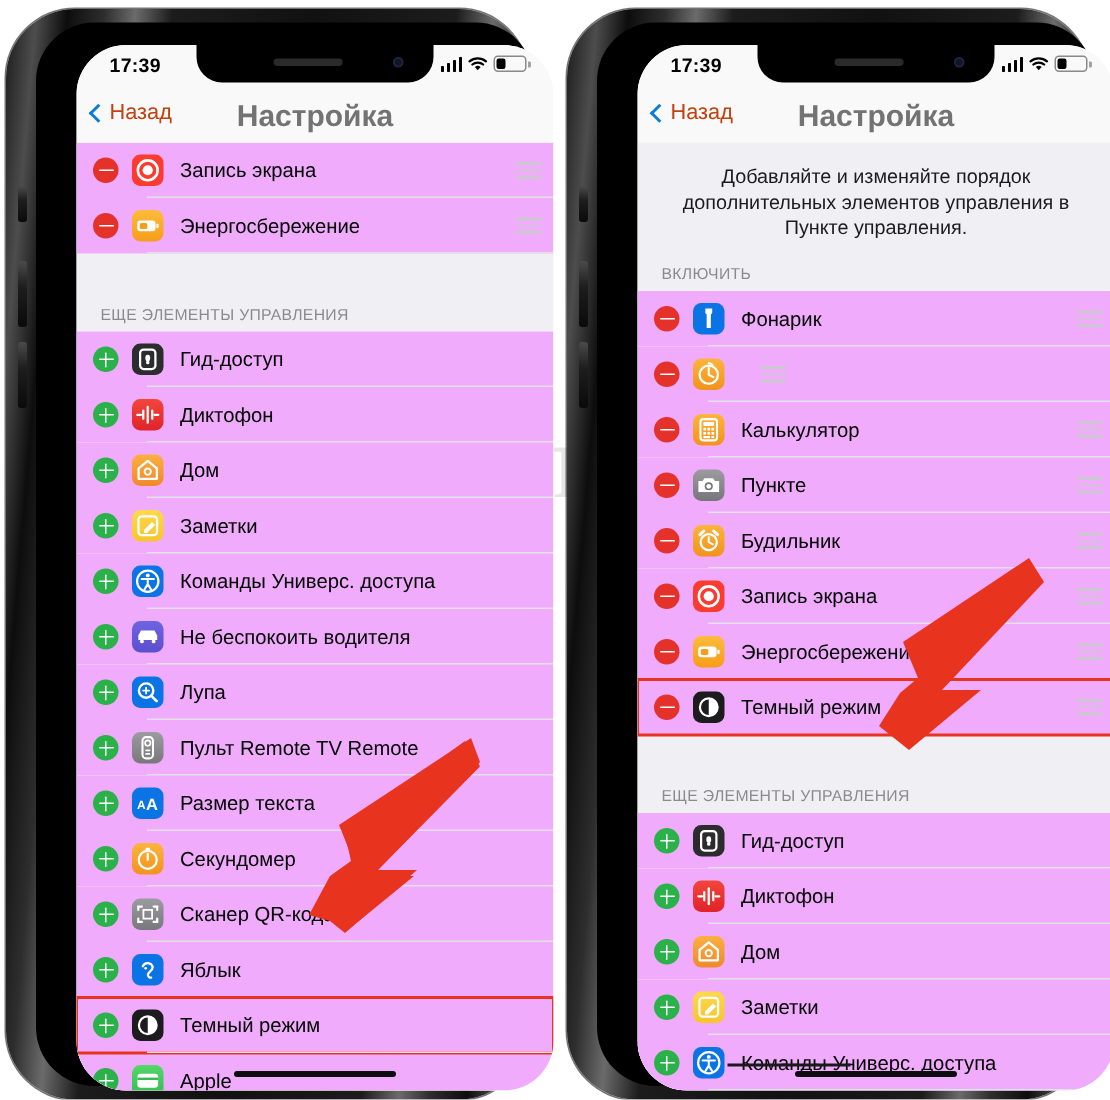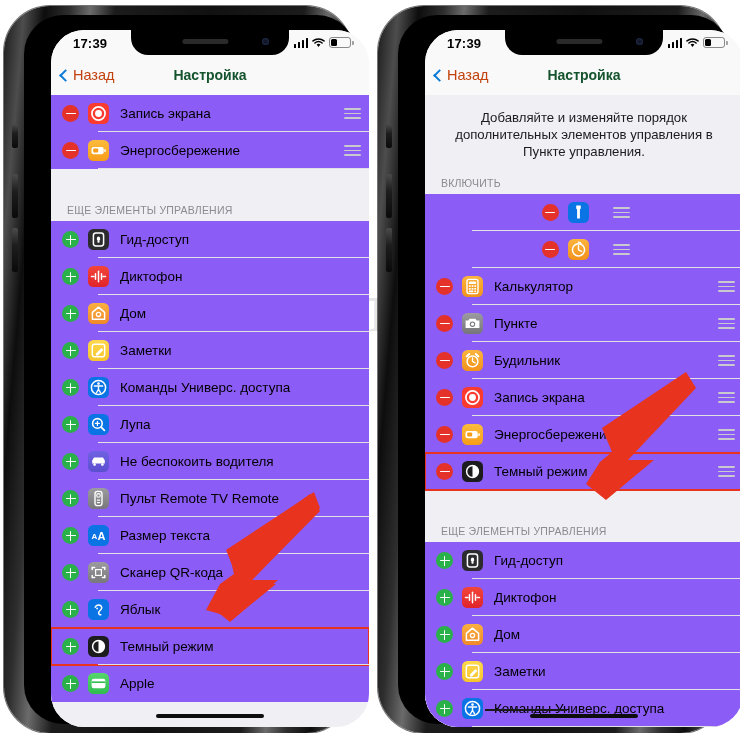--- a/index.html
+++ b/index.html
@@ -167,21 +167,21 @@
   .chev {
     width: 9px; height: 9px;
     border-left: 2.4px solid #0a7bd8;
     border-bottom: 2.4px solid #0a7bd8;
     transform: rotate(45deg);
     margin-right: 1px;
   }
   .nav-title {
     position: absolute; left: 0; right: 0; top: 9px;
     text-align: center;
-    font-size: 14px; font-weight: 700; color: #14532d;
+    font-size: 20px; font-weight: 700; color: #737373;
   }
 
   
   .content {
     position: absolute;
     top: 65px; left: 0; right: 0; bottom: 0;
     background: #efeff4;
     overflow: hidden;
   }
 
@@ -205,22 +205,21 @@
   }
   .gap { height: 22px; background: #efeff4; }
 
   .group { background: #ffffff; }
 
   .row {
     position: relative;
     display: flex; align-items: center;
     height: 37px;
     padding-left: 11px;
-    background: #8b5cf6;
-    justify-content: center;
+    background: #f0abfc;
   }
   .row::after {
     content: "";
     position: absolute; left: 47px; right: 0; bottom: 0;
     height: 1px; background: #e2e2e6;
   }
   .row.last::after { display: none; }
 
   .toggle-btn {
     width: 17px; height: 17px; min-width: 17px;
@@ -454,42 +453,42 @@
                       <path d="M6.4 9 H14.6 M10.5 9 V12.4 M10.5 12.4 L8.3 16 M10.5 12.4 L12.7 16" stroke="#fff" stroke-width="1.4" stroke-linecap="round" fill="none"></path>
                     </svg>
                   </div>
                   <div class="row-label">Команды Универс. доступа</div>
                 </div>
                 <div class="row">
                   <div class="toggle-btn plus">
                     <span class="bar-h"></span>
                     <span class="bar-v"></span>
                   </div>
+                  <div class="app-icon" style="background:linear-gradient(180deg,#6f62e3,#5b4fd0)">
+                    <svg width="21" height="21" viewBox="0 0 21 21">
+                      <path d="M4.2 12.6 V9.6 L6 6.4 H15 L16.8 9.6 V12.6 Z" fill="#fff"></path>
+                      <circle cx="6.6" cy="13.6" r="1.3" fill="#fff"></circle>
+                      <circle cx="14.4" cy="13.6" r="1.3" fill="#fff"></circle>
+                    </svg>
+                  </div>
+                  <div class="row-label">Не беспокоить водителя</div>
+                </div>
+                <div class="row">
+                  <div class="toggle-btn plus">
+                    <span class="bar-h"></span>
+                    <span class="bar-v"></span>
+                  </div>
                   <div class="app-icon" style="background:#0b74e5">
                     <svg width="21" height="21" viewBox="0 0 21 21">
                       <circle cx="9.4" cy="9.4" r="4.8" fill="none" stroke="#fff" stroke-width="1.6"></circle>
                       <path d="M13.1 13.1 L16.4 16.4" stroke="#fff" stroke-width="1.8" stroke-linecap="round"></path>
                       <path d="M7.4 9.4 H11.4 M9.4 7.4 V11.4" stroke="#fff" stroke-width="1.2" stroke-linecap="round"></path>
                     </svg>
                   </div>
                   <div class="row-label">Лупа</div>
-                </div>
-                <div class="row">
-                  <div class="toggle-btn plus">
-                    <span class="bar-h"></span>
-                    <span class="bar-v"></span>
-                  </div>
-                  <div class="app-icon" style="background:linear-gradient(180deg,#6f62e3,#5b4fd0)">
-                    <svg width="21" height="21" viewBox="0 0 21 21">
-                      <path d="M4.2 12.6 V9.6 L6 6.4 H15 L16.8 9.6 V12.6 Z" fill="#fff"></path>
-                      <circle cx="6.6" cy="13.6" r="1.3" fill="#fff"></circle>
-                      <circle cx="14.4" cy="13.6" r="1.3" fill="#fff"></circle>
-                    </svg>
-                  </div>
-                  <div class="row-label">Не беспокоить водителя</div>
                 </div>
                 <div class="row">
                   <div class="toggle-btn plus">
                     <span class="bar-h"></span>
                     <span class="bar-v"></span>
                   </div>
                   <div class="app-icon" style="background:linear-gradient(180deg,#9b9ba0,#77777c)">
                     <svg width="21" height="21" viewBox="0 0 21 21">
                       <rect x="7" y="3.4" width="7" height="14.2" rx="2.4" fill="none" stroke="#fff" stroke-width="1.4"></rect>
                       <circle cx="10.5" cy="7.4" r="1.8" fill="none" stroke="#fff" stroke-width="1.1"></circle>
@@ -504,20 +503,34 @@
                     <span class="bar-h"></span>
                     <span class="bar-v"></span>
                   </div>
                   <div class="app-icon" style="background:#0b74e5">
                     <svg width="21" height="21" viewBox="0 0 21 21">
                       <text x="3.4" y="14.4" font-family="Liberation Sans, sans-serif" font-size="8" font-weight="700" fill="#fff">A</text>
                       <text x="9.4" y="14.8" font-family="Liberation Sans, sans-serif" font-size="11" font-weight="700" fill="#fff">A</text>
                     </svg>
                   </div>
                   <div class="row-label">Размер текста</div>
+                </div>
+                <div class="row">
+                  <div class="toggle-btn plus">
+                    <span class="bar-h"></span>
+                    <span class="bar-v"></span>
+                  </div>
+                  <div class="app-icon" style="background:linear-gradient(180deg,#fcb43c,#f2921c)">
+                    <svg width="21" height="21" viewBox="0 0 21 21">
+                      <circle cx="10.5" cy="11.2" r="6" fill="none" stroke="#fff" stroke-width="1.5"></circle>
+                      <path d="M10.5 11.2 V7.2" stroke="#fff" stroke-width="1.5" stroke-linecap="round"></path>
+                      <rect x="9" y="3.1" width="3" height="1.8" rx="0.7" fill="#fff"></rect>
+                    </svg>
+                  </div>
+                  <div class="row-label">Секундомер</div>
                 </div>
                 <div class="row">
                   <div class="toggle-btn plus">
                     <span class="bar-h"></span>
                     <span class="bar-v"></span>
                   </div>
                   <div class="app-icon" style="background:linear-gradient(180deg,#9b9ba0,#77777c)">
                     <svg width="21" height="21" viewBox="0 0 21 21">
                       <g stroke="#fff" stroke-width="1.5" fill="none" stroke-linecap="round">
                         <path d="M4.2 7.6 V5.4 H6.6"></path>
@@ -623,20 +636,21 @@
               <div class="group">
                 <div class="row">
                   <div class="toggle-btn minus">
                     <span class="bar-h"></span>
                   </div>
                   <div class="app-icon" style="background:#0b74e5">
                     <svg width="21" height="21" viewBox="0 0 21 21">
                       <path d="M8.2 3.6 H12.8 L12.8 6.6 L11.9 7.6 V16.6 H9.1 V7.6 L8.2 6.6 Z" fill="#fff"></path>
                     </svg>
                   </div>
+                  <div class="row-label">Фонарик</div>
                   <div class="reorder">
                     <span></span>
                     <span></span>
                     <span></span>
                   </div>
                 </div>
                 <div class="row">
                   <div class="toggle-btn minus">
                     <span class="bar-h"></span>
                   </div>

